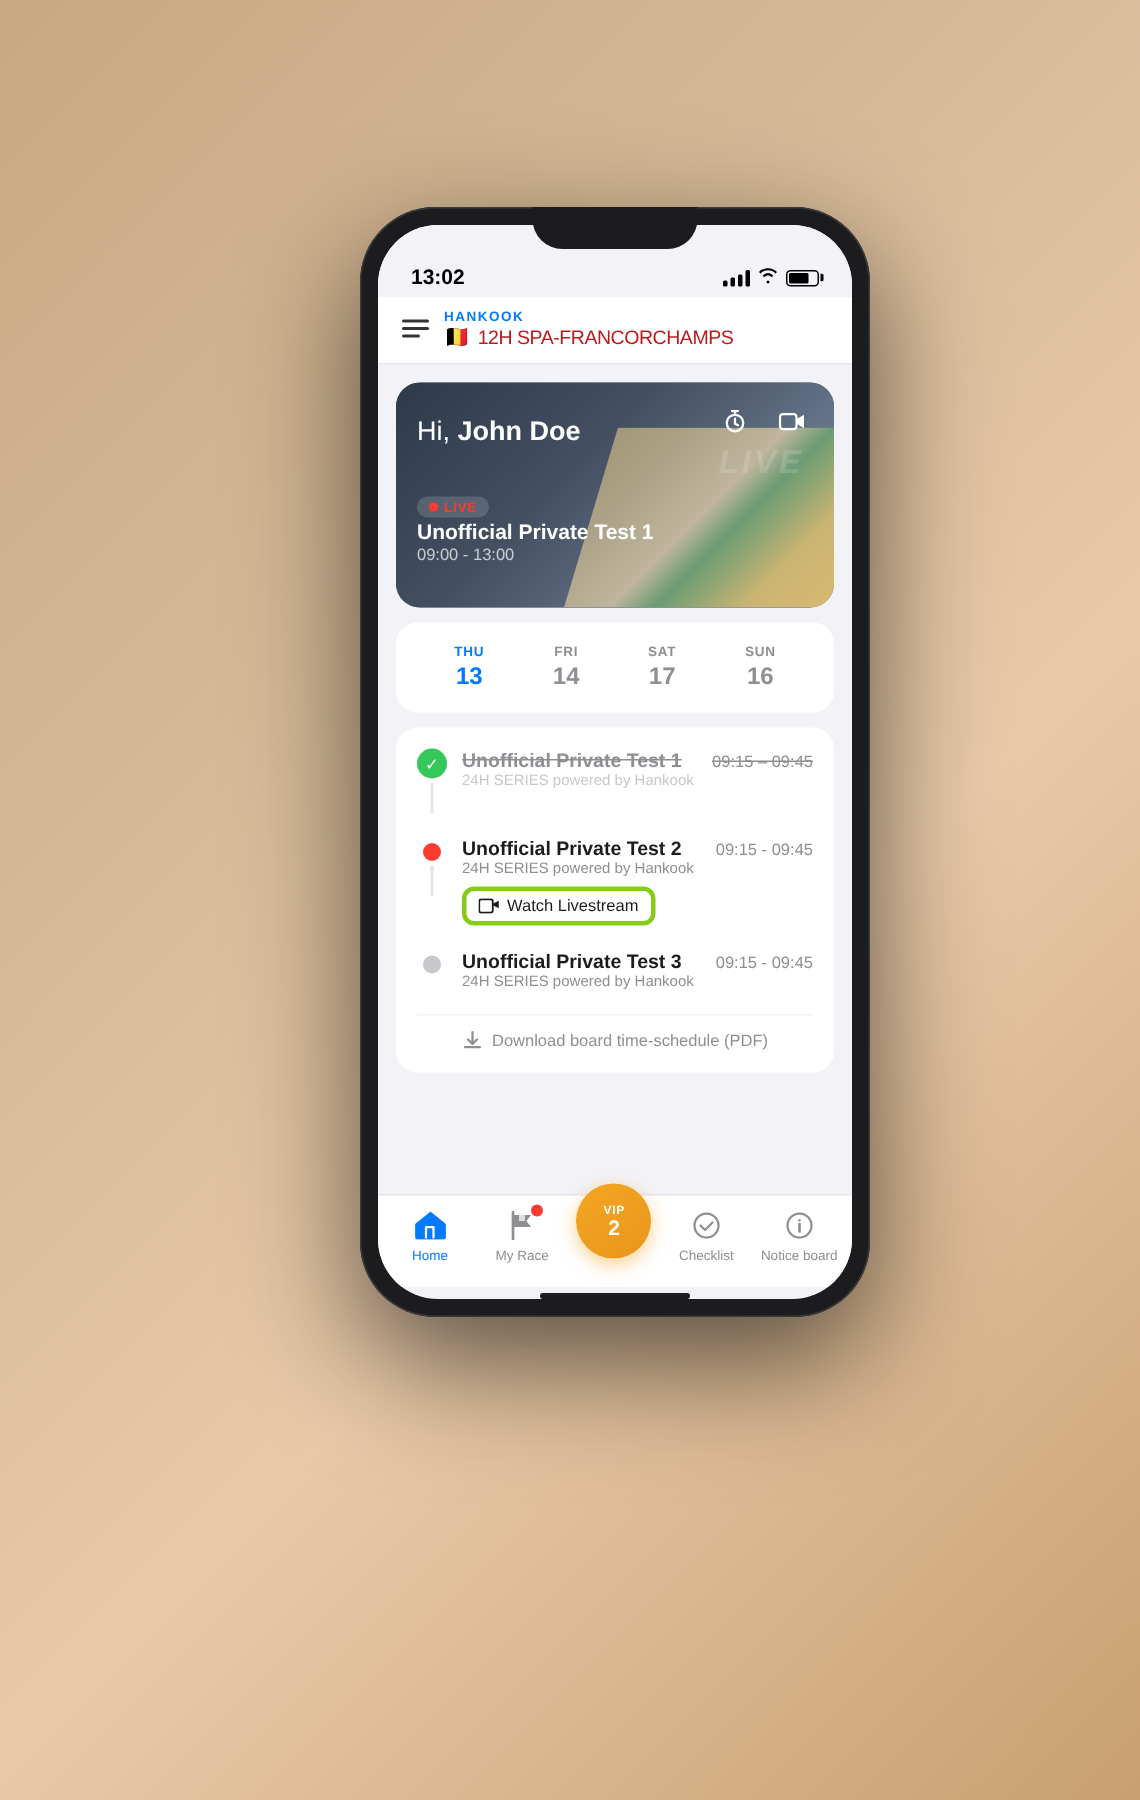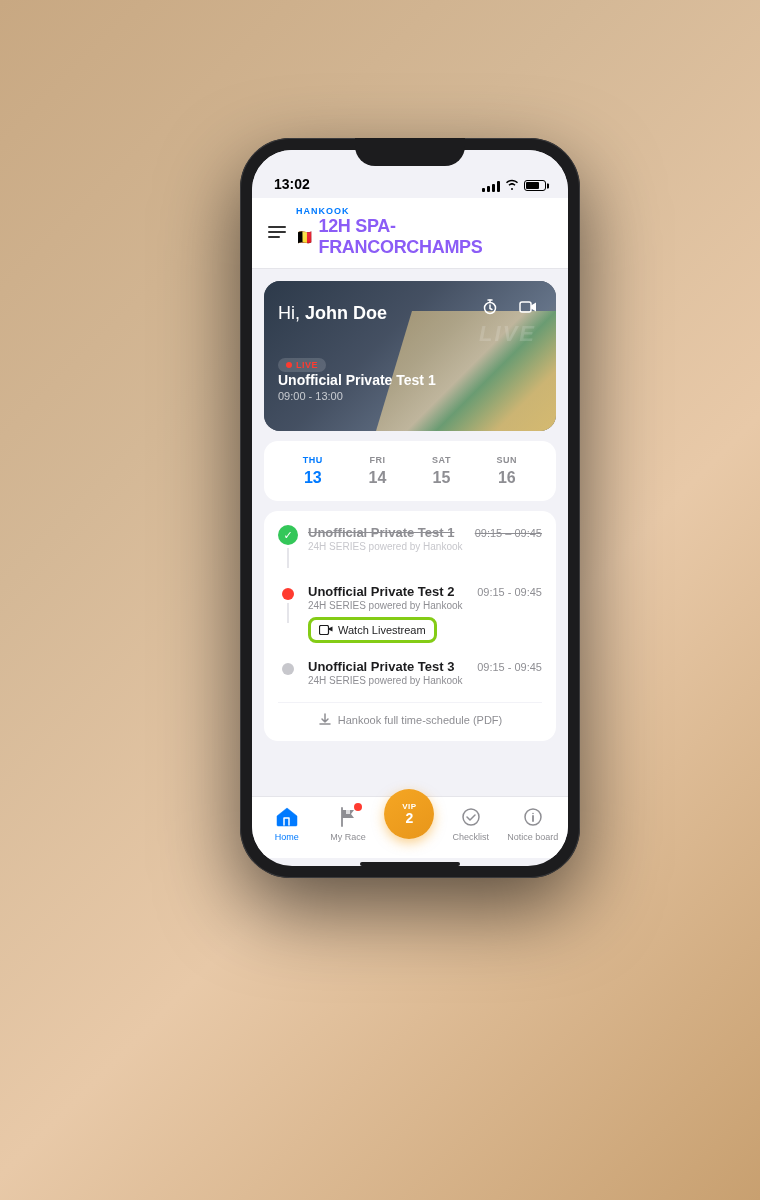--- a/index.html
+++ b/index.html
@@ -178,23 +178,23 @@
       display: flex;
       align-items: center;
       gap: 5px;
     }
 
     .flag-icon {
       font-size: 14px;
     }
 
     .event-name {
-      font-size: 18px;
-      font-weight: 700;
-      color: #8b5cf6;
+      font-size: 13px;
+      font-weight: 400;
+      color: #b91c1c;
       letter-spacing: -0.3px;
     }
 
     
     .screen-content {
       flex: 1;
       overflow-y: auto;
       overflow-x: hidden;
       padding: 12px 12px 0;
       display: flex;
@@ -677,21 +677,21 @@
             <div class="day-item">
               <span class="day-label active">THU</span>
               <span class="day-number active">13</span>
             </div>
             <div class="day-item">
               <span class="day-label">FRI</span>
               <span class="day-number inactive">14</span>
             </div>
             <div class="day-item">
               <span class="day-label">SAT</span>
-              <span class="day-number inactive">15</span>
+              <span class="day-number inactive">17</span>
             </div>
             <div class="day-item">
               <span class="day-label">SUN</span>
               <span class="day-number inactive">16</span>
             </div>
           </div>
         </div>
 
         <div class="schedule-card">
 
@@ -741,21 +741,21 @@
               </div>
               <div class="schedule-series">24H SERIES powered by Hankook</div>
             </div>
           </div>
 
           <div class="download-row">
             <svg width="14" height="14" viewBox="0 0 14 14" fill="none">
               <path d="M7 1v8M4 6l3 3 3-3" stroke="#8e8e93" stroke-width="1.5" stroke-linecap="round" stroke-linejoin="round"></path>
               <path d="M2 11h10" stroke="#8e8e93" stroke-width="1.5" stroke-linecap="round"></path>
             </svg>
-            <span class="download-text">Hankook full time-schedule (PDF)</span>
+            <span class="download-text">Download board time-schedule (PDF)</span>
           </div>
 
         </div>
 
         <div class="bottom-padding"></div>
       </div>
 
       <div class="bottom-nav">
 
         <div class="nav-item">

